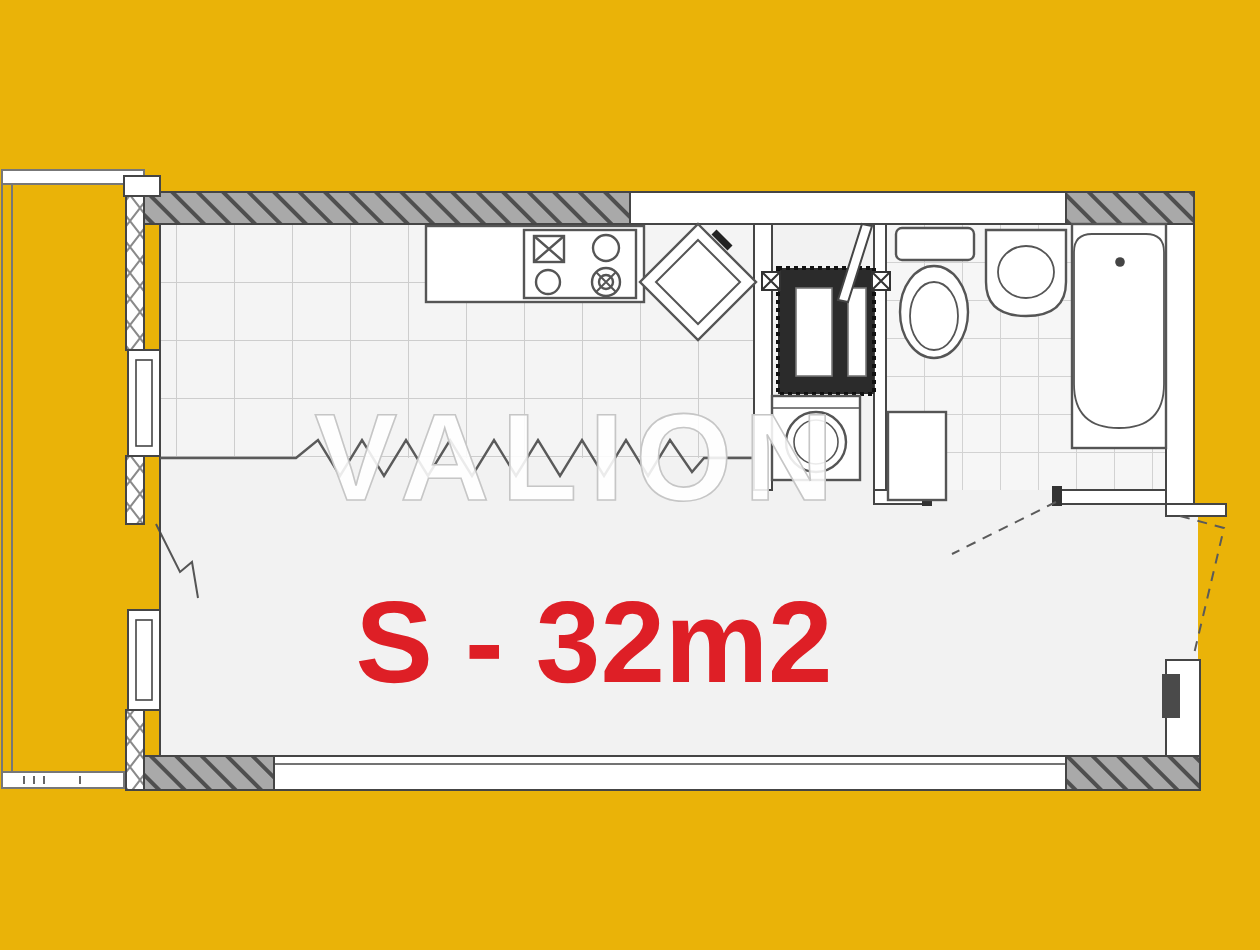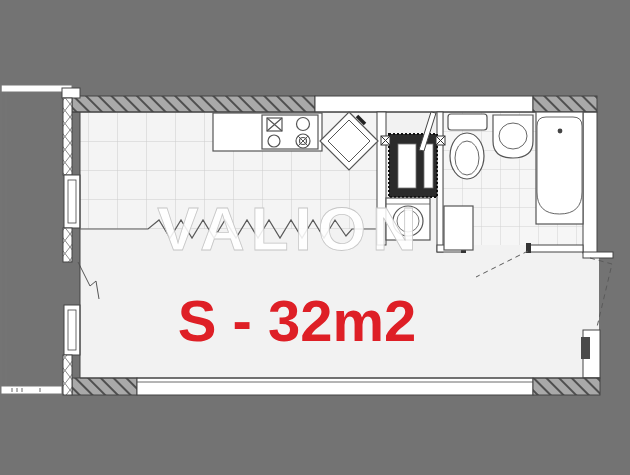--- a/index.html
+++ b/index.html
@@ -1,16 +1,16 @@
 <!DOCTYPE html>
 <html><head>
 <meta charset="utf-8">
 <style>
   html,body{margin:0;padding:0;background:#ffffff;}
-  #stage{position:relative;width:630px;height:475px;background:#737373;overflow:hidden;
+  #stage{position:relative;width:630px;height:475px;background:#eab308;overflow:hidden;
          font-family:"Liberation Sans", sans-serif;}
   svg{position:absolute;left:0;top:0;}
   .wm{font-family:"Liberation Sans", sans-serif;font-weight:bold;letter-spacing:6px;
       fill:#ffffff;fill-opacity:.88;stroke:#c6c6c6;stroke-width:.8;}
   .area{font-family:"Liberation Sans", sans-serif;font-weight:bold;}
 </style>
 </head>
 <body>
 
 <div id="stage">

